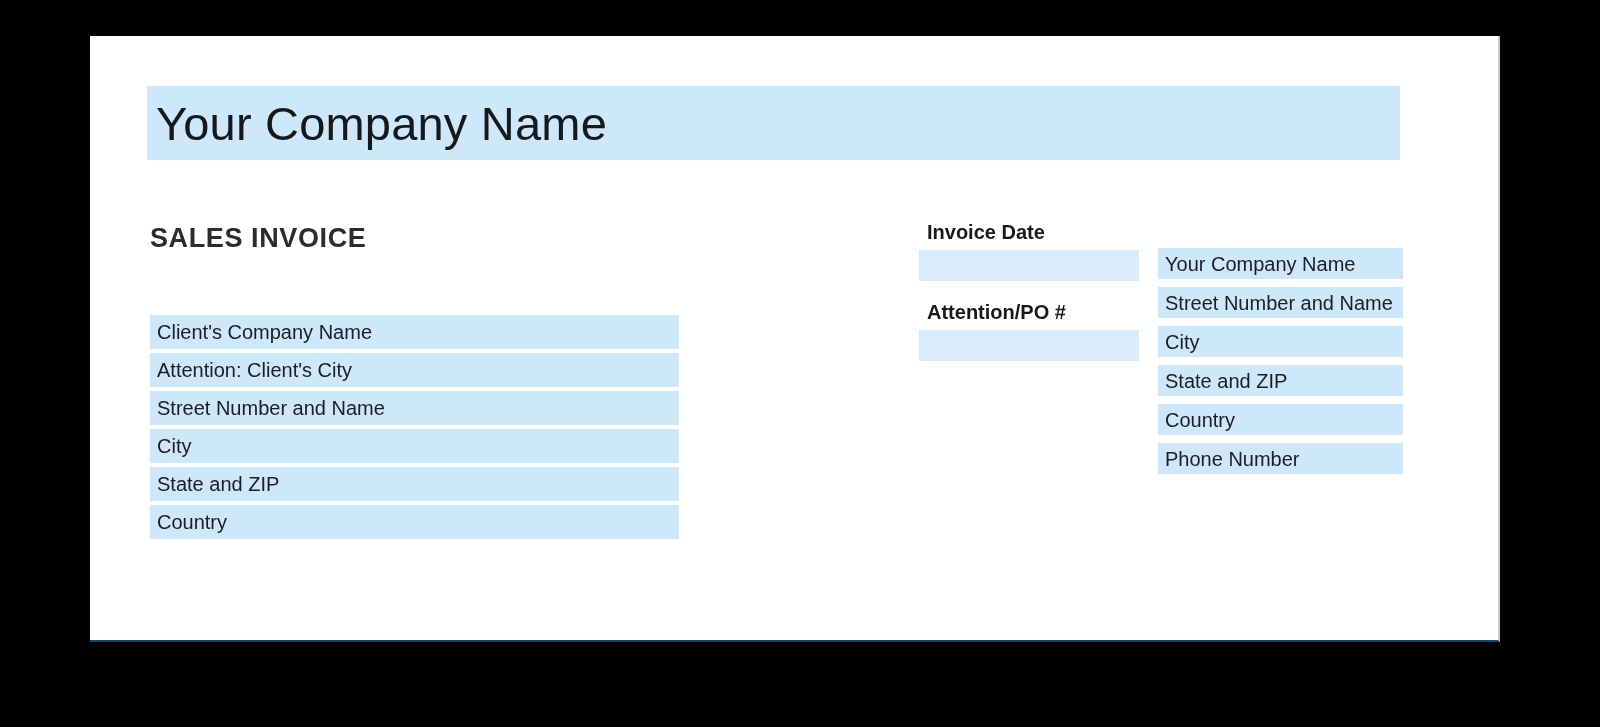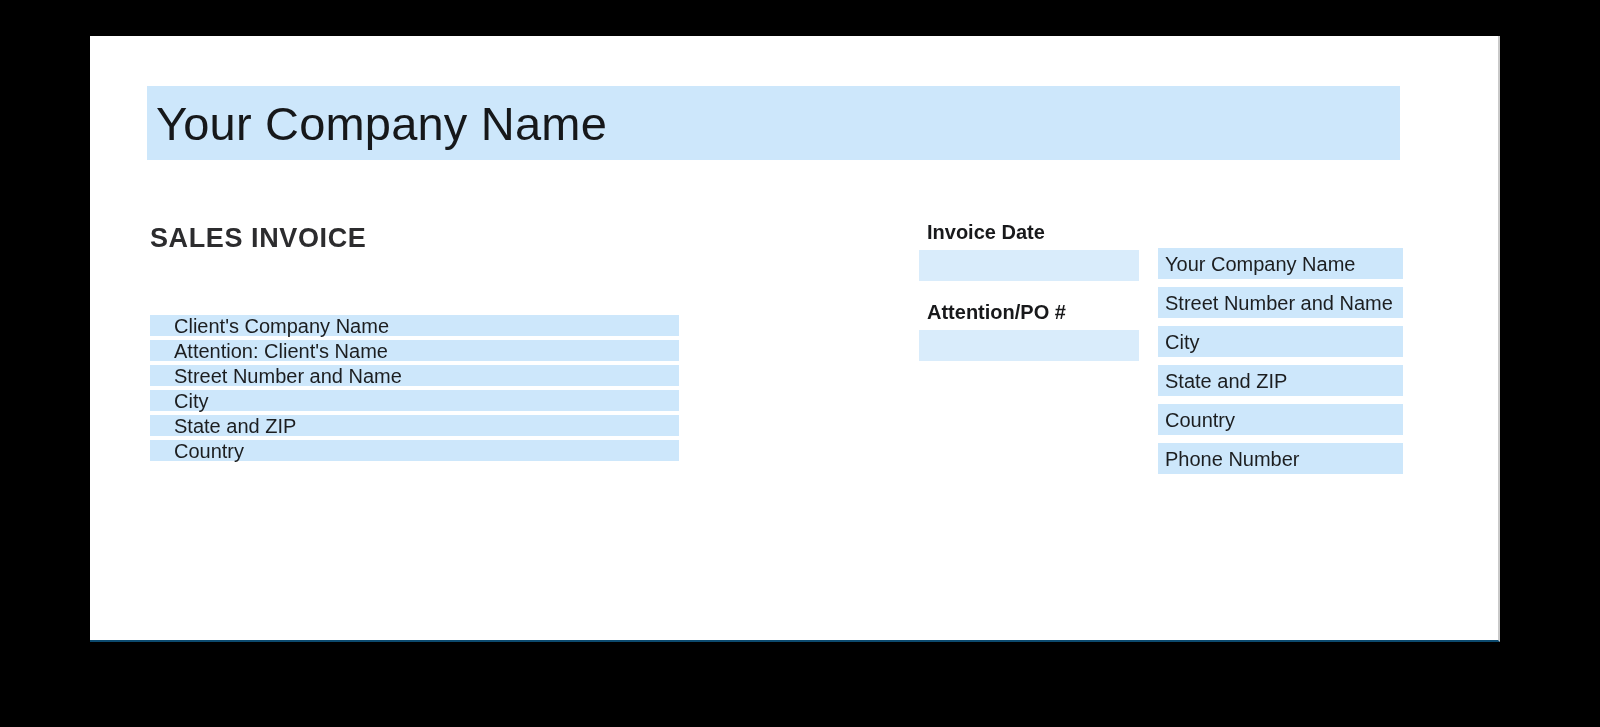--- a/index.html
+++ b/index.html
@@ -71,26 +71,26 @@
   }
 
   
   #client-block {
     position: absolute;
     left: 60px;   
     top: 279px;   
     width: 529px;
   }
   #client-block .addr-row {
-    height: 21px;
+    height: 34px;
     margin-bottom: 4px;
     background: #cde7fb;
     display: flex;
     align-items: center;
-    padding-left: 24px;
+    padding-left: 7px;
     box-sizing: border-box;
   }
   #client-block .addr-row:last-child { margin-bottom: 0; }
   #client-block .addr-row .addr-text {
     font-size: 20px;
     color: #1c1e20;
     line-height: 1;
     white-space: nowrap;
   }
 
@@ -154,21 +154,21 @@
       <div class="company-title">Your Company Name</div>
     </div>
 
     <div id="invoice-heading">SALES INVOICE</div>
 
     <div id="client-block">
       <div class="addr-row">
         <span class="addr-text">Client's Company Name</span>
       </div>
       <div class="addr-row">
-        <span class="addr-text">Attention: Client's Name</span>
+        <span class="addr-text">Attention: Client's City</span>
       </div>
       <div class="addr-row">
         <span class="addr-text">Street Number and Name</span>
       </div>
       <div class="addr-row">
         <span class="addr-text">City</span>
       </div>
       <div class="addr-row">
         <span class="addr-text">State and ZIP</span>
       </div>

